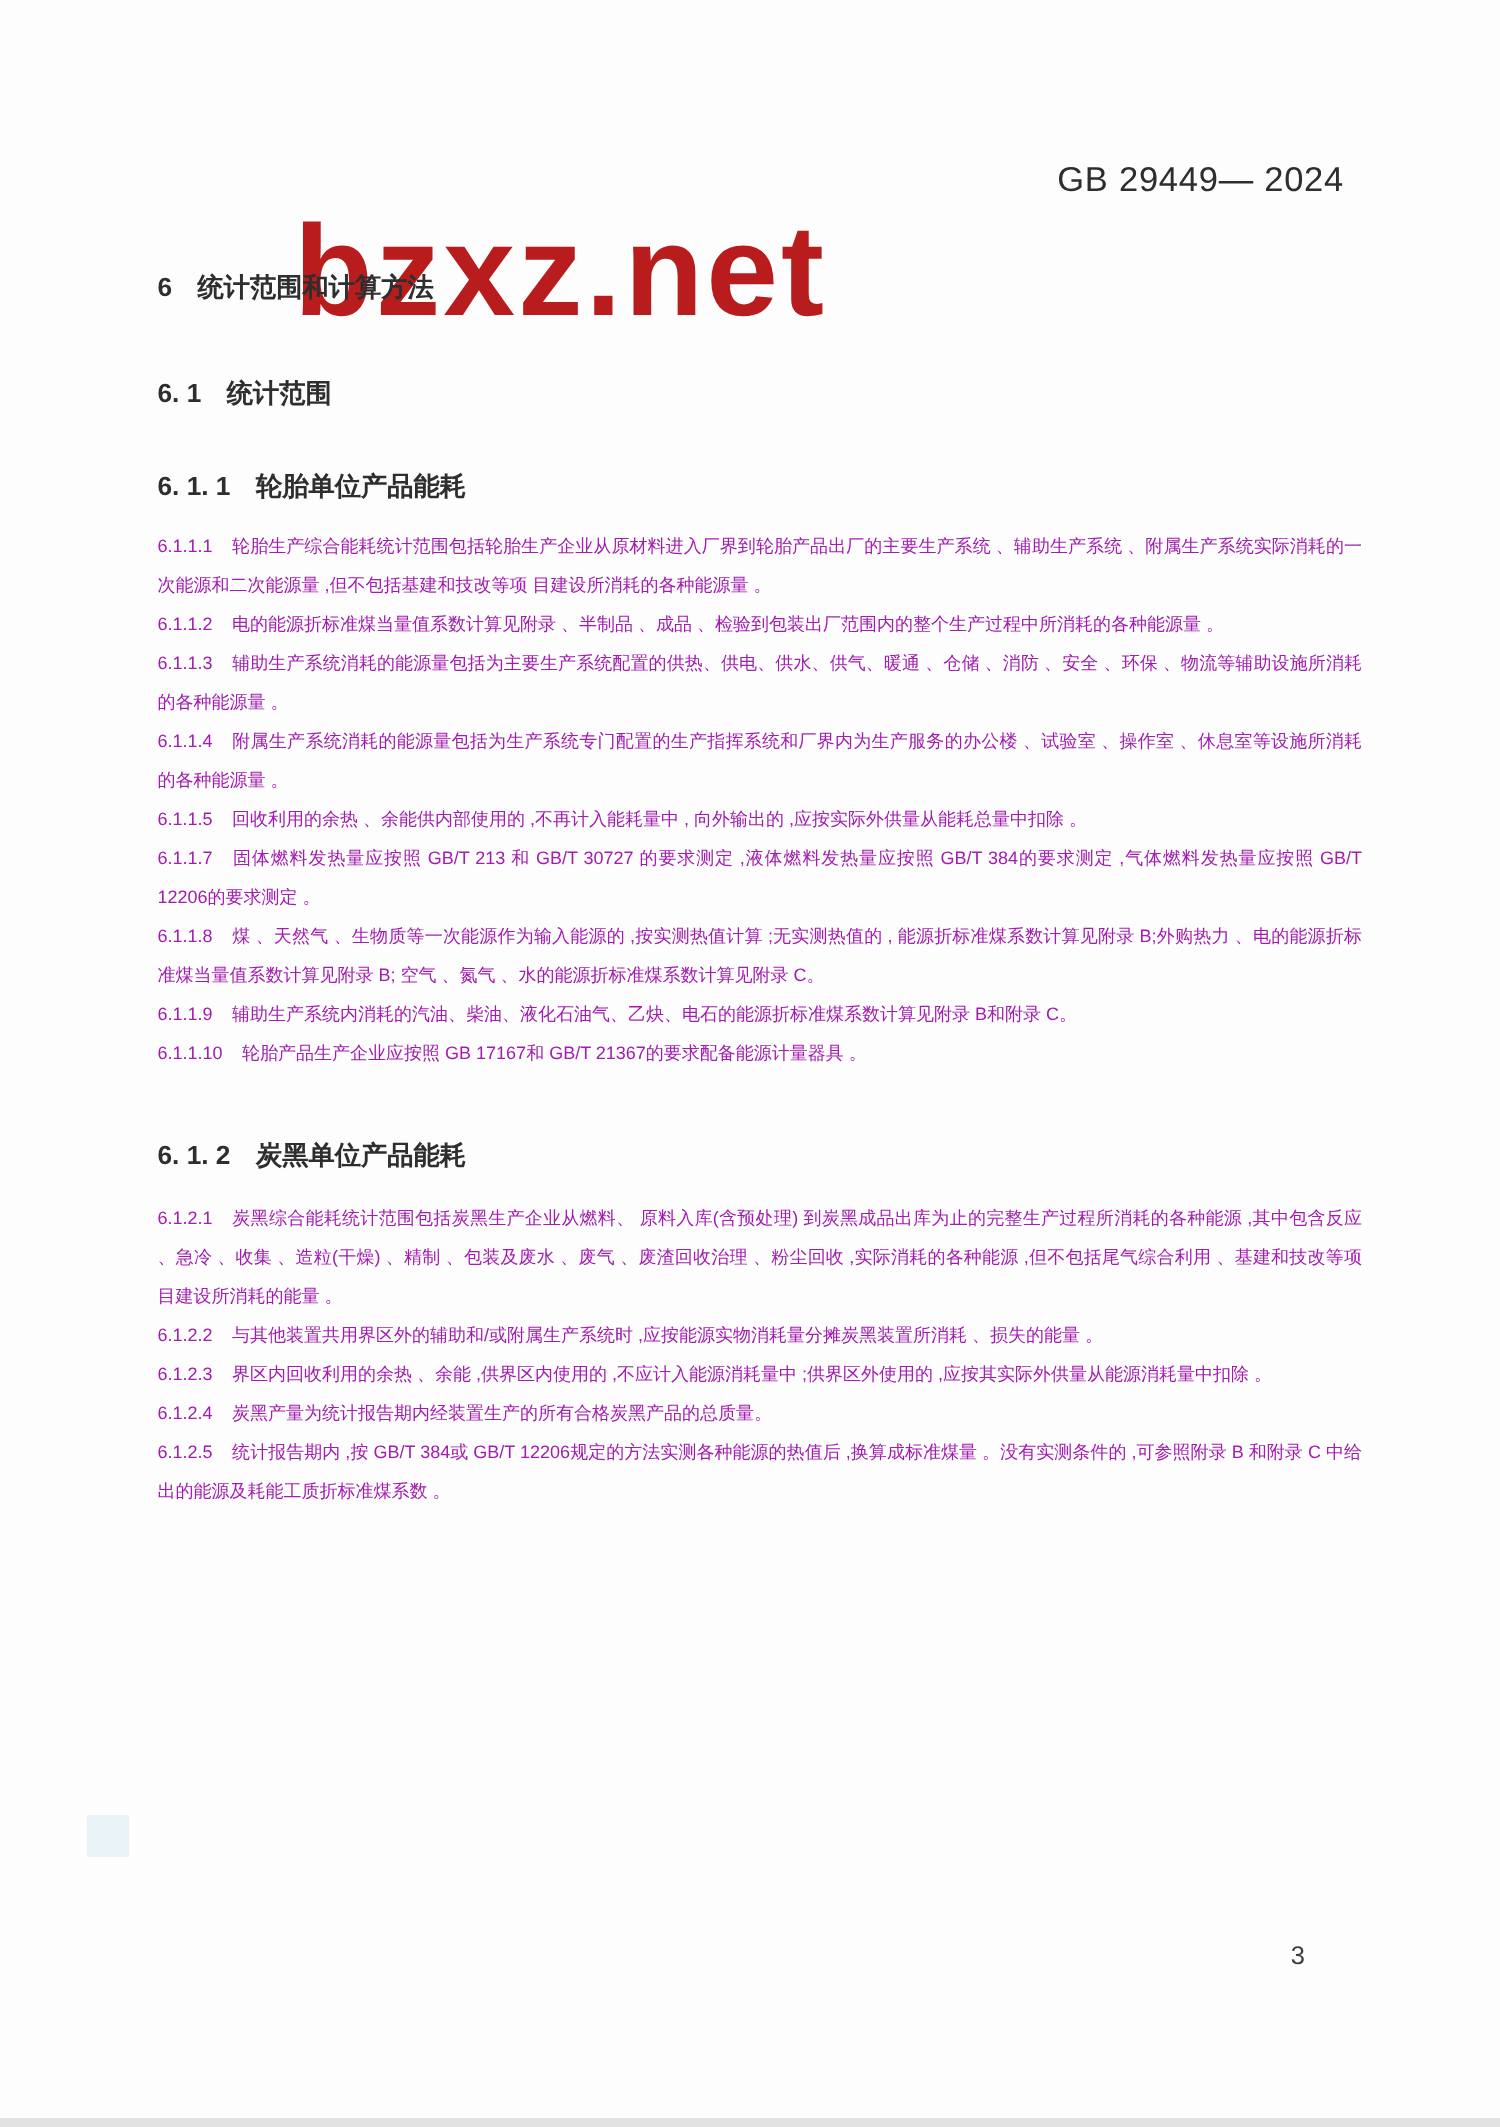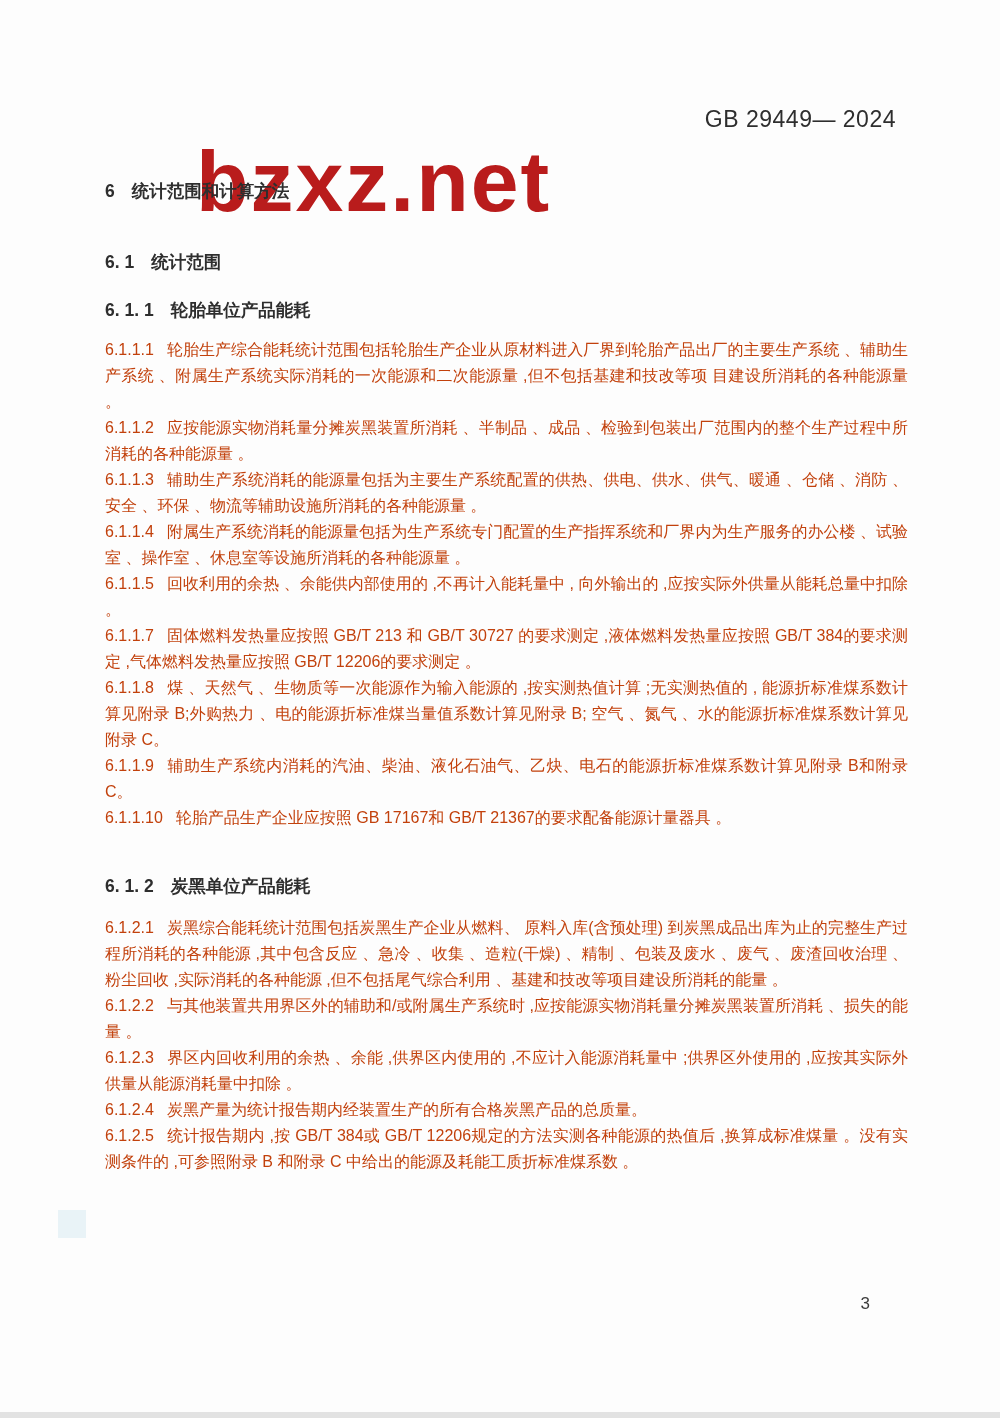--- a/index.html
+++ b/index.html
@@ -40,30 +40,30 @@
     top: 178px;
     z-index: 1;
   }
   .h1, .h2, .h3 {
     font-weight: 700;
     font-size: 17.5px;
     line-height: 26px;
     color: #2e2e2e;
   }
   .h2 { margin-top: 45px; }
-  .h3 { margin-top: 22px; }
+  .h3 { margin-top: 36px; }
   .h-612 { margin-top: 42px; margin-bottom: 16px; }
   .hnum { margin-right: 17px; }
   .clauses { margin-top: 14px; }
   .clause {
     margin: 0 0;
-    font-size: 16px;
+    font-size: 12px;
     line-height: 26px;
     text-align: justify;
-    color: #c2410c;
+    color: #a21caf;
   }
   .cnum { margin-right: 13px; }
   .page-number {
     position: absolute;
     top: 1294px;
     right: 130px;
     font-size: 17px;
     color: #3d3d3d;
     z-index: 1;
   }
@@ -104,21 +104,21 @@
     <div class="h2">
       <span class="hnum">6. 1</span><span>统计范围</span>
     </div>
 
     <div class="h3">
       <span class="hnum">6. 1. 1</span><span>轮胎单位产品能耗</span>
     </div>
 
     <div class="clauses">
       <p class="clause"><span class="cnum">6.1.1.1</span><span>轮胎生产综合能耗统计范围包括轮胎生产企业从原材料进入厂界到轮胎产品出厂的主要生产系统 、辅助生产系统 、附属生产系统实际消耗的一次能源和二次能源量 ,但不包括基建和技改等项 目建设所消耗的各种能源量 。</span></p>
-      <p class="clause"><span class="cnum">6.1.1.2</span><span>应按能源实物消耗量分摊炭黑装置所消耗 、半制品 、成品 、检验到包装出厂范围内的整个生产过程中所消耗的各种能源量 。</span></p>
+      <p class="clause"><span class="cnum">6.1.1.2</span><span>电的能源折标准煤当量值系数计算见附录 、半制品 、成品 、检验到包装出厂范围内的整个生产过程中所消耗的各种能源量 。</span></p>
       <p class="clause"><span class="cnum">6.1.1.3</span><span>辅助生产系统消耗的能源量包括为主要生产系统配置的供热、供电、供水、供气、暖通 、仓储 、消防 、安全 、环保 、物流等辅助设施所消耗的各种能源量 。</span></p>
       <p class="clause"><span class="cnum">6.1.1.4</span><span>附属生产系统消耗的能源量包括为生产系统专门配置的生产指挥系统和厂界内为生产服务的办公楼 、试验室 、操作室 、休息室等设施所消耗的各种能源量 。</span></p>
       <p class="clause"><span class="cnum">6.1.1.5</span><span>回收利用的余热 、余能供内部使用的 ,不再计入能耗量中 , 向外输出的 ,应按实际外供量从能耗总量中扣除 。</span></p>
       <p class="clause"><span class="cnum">6.1.1.7</span><span>固体燃料发热量应按照 GB/T 213 和 GB/T 30727 的要求测定 ,液体燃料发热量应按照 GB/T 384的要求测定 ,气体燃料发热量应按照 GB/T 12206的要求测定 。</span></p>
       <p class="clause"><span class="cnum">6.1.1.8</span><span>煤 、天然气 、生物质等一次能源作为输入能源的 ,按实测热值计算 ;无实测热值的 , 能源折标准煤系数计算见附录 B;外购热力 、电的能源折标准煤当量值系数计算见附录 B; 空气 、氮气 、水的能源折标准煤系数计算见附录 C。</span></p>
       <p class="clause"><span class="cnum">6.1.1.9</span><span>辅助生产系统内消耗的汽油、柴油、液化石油气、乙炔、电石的能源折标准煤系数计算见附录 B和附录 C。</span></p>
       <p class="clause"><span class="cnum">6.1.1.10</span><span>轮胎产品生产企业应按照 GB 17167和 GB/T 21367的要求配备能源计量器具 。</span></p>
     </div>
 
     <div class="h3 h-612">

